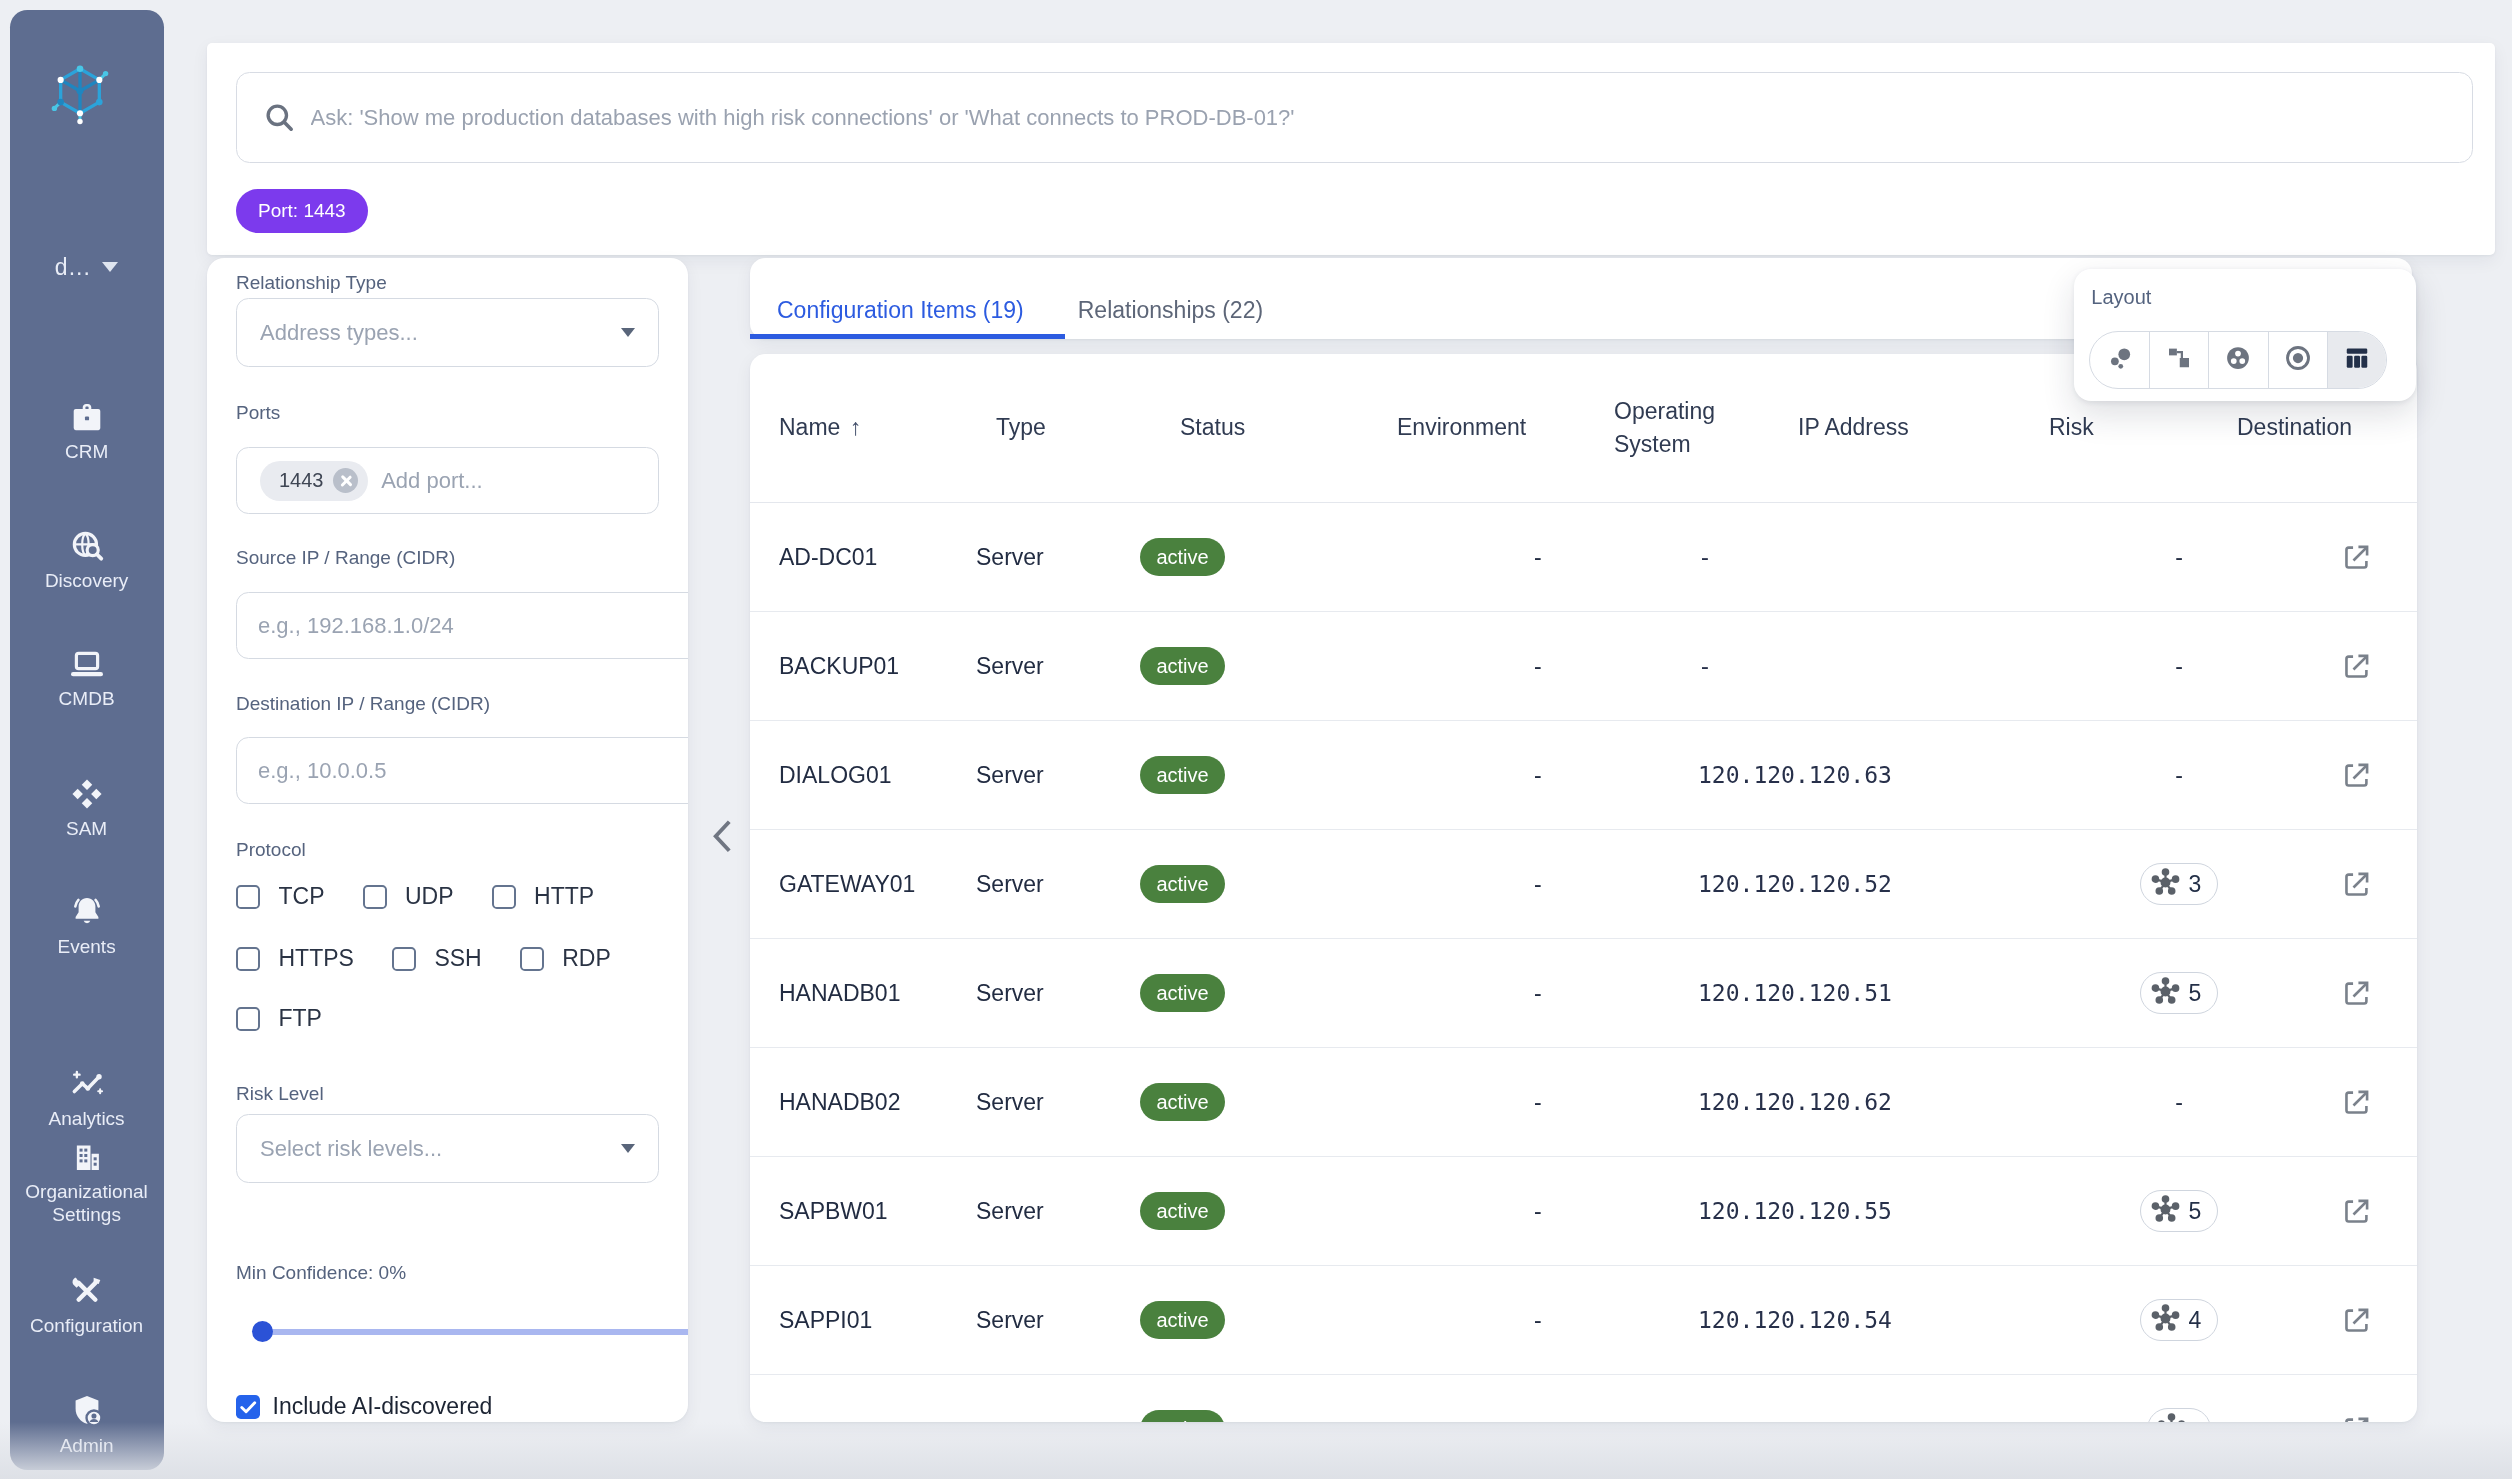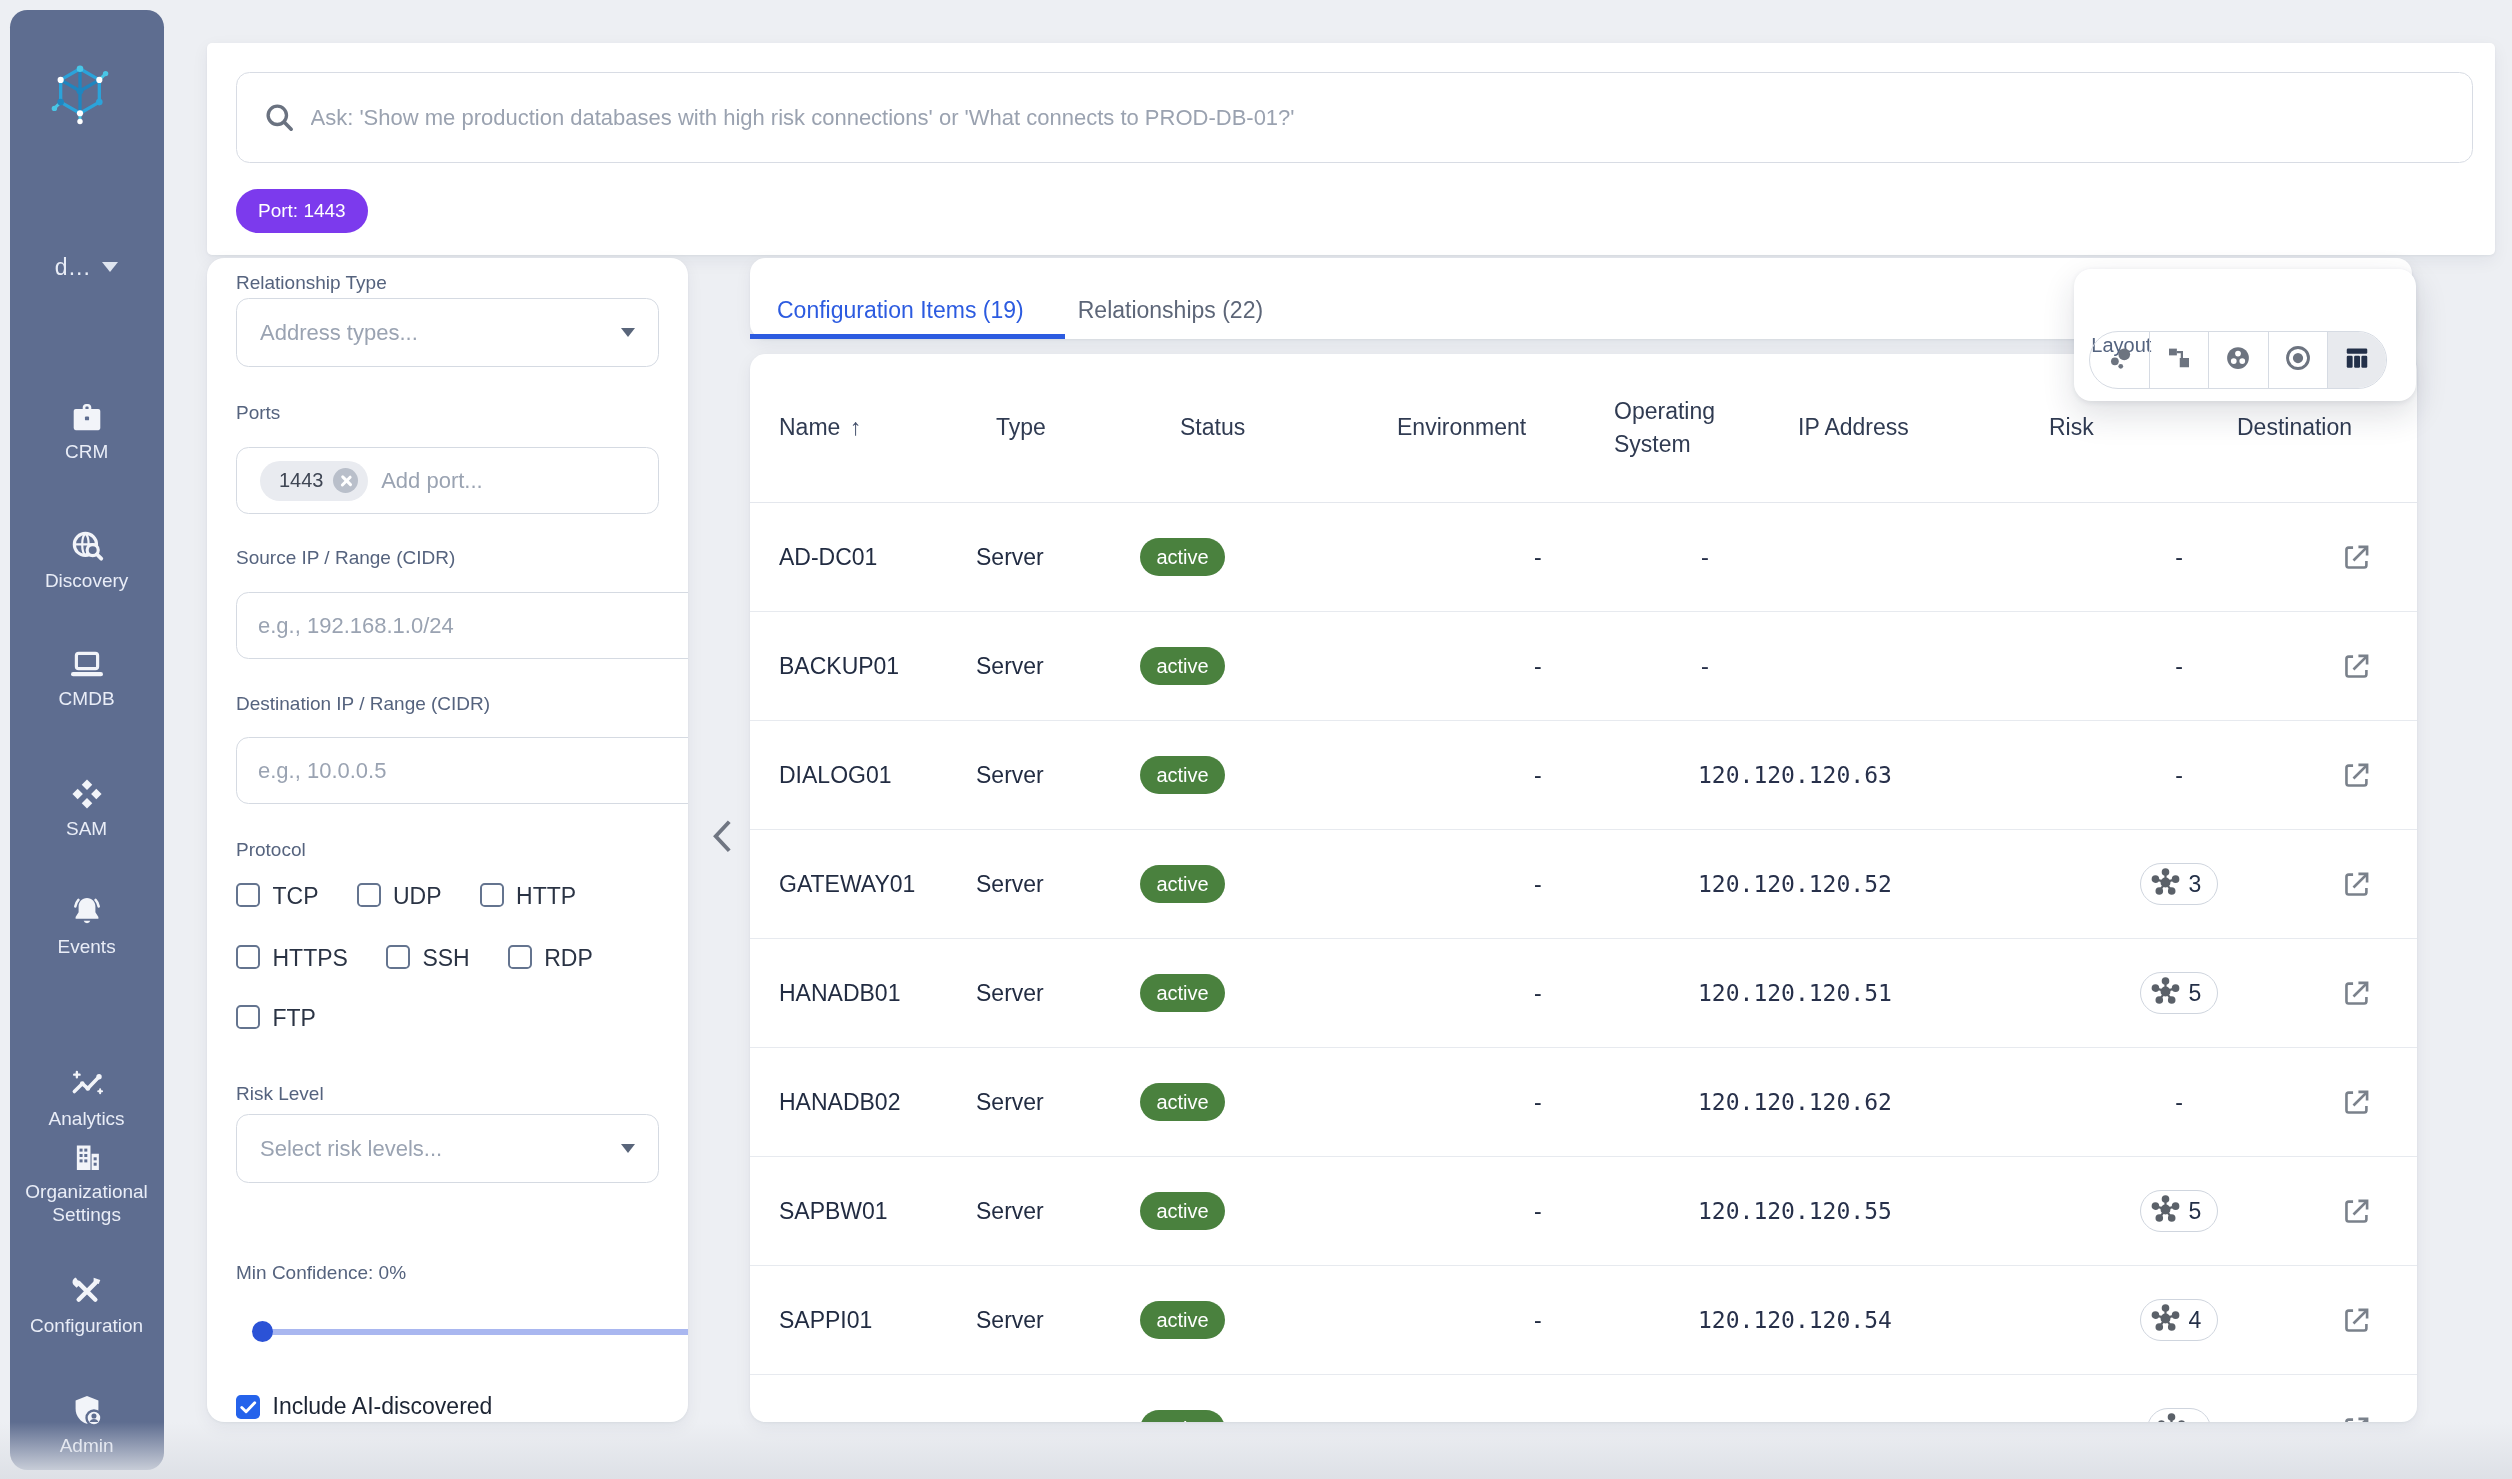--- a/index.html
+++ b/index.html
@@ -52,21 +52,21 @@
     height:40px; padding:0 9.6px 0 19px; margin-right:13.5px; }
   .port-chip .ptext { font-size:20px; color:#3f4654; }
   .port-chip .x-circle { width:25px; height:25px; border-radius:50%; background:#b9bfca; margin-left:9.6px;
     position:relative; cursor:pointer; }
   .port-chip .x-circle:before, .port-chip .x-circle:after { content:""; position:absolute; left:11.5px; top:5.8px;
     width:2.5px; height:13.5px; background:#fff; border-radius:1.9px; }
   .port-chip .x-circle:before { transform:rotate(45deg); }
   .port-chip .x-circle:after { transform:rotate(-45deg); }
   .ports-box .ph { font-size:22px; color:#9aa3b2; }
   .cb-row { display:flex; gap:38px; }
-  .cb-item { display:flex; cursor:pointer; }
+  .cb-item { display:flex; align-items:center; cursor:pointer;gap:6px; }
   .cb-box { width:24px; height:24px; border:2.4px solid #64748f; border-radius:4.8px; background:#fff; }
   .cb-lbl { font-size:23px; color:#2a3344; margin-left:12.5px; }
   .slider { position:relative; height:21px; }
   .slider .track { position:absolute; left:27px; right:27px; top:7.7px; height:6.7px; border-radius:3.8px; background:#a9b7f0; }
   .slider .thumb { position:absolute; left:16.4px; top:0; width:21px; height:21px; border-radius:50%;
     background:#2b52d6; cursor:pointer; }
   .include-row { display:flex; align-items:center; cursor:pointer; }
   .cb-checked { width:24px; height:24px; border-radius:4.8px; background:#2563eb; flex:none; }
   .cb-checked svg { width:24px; height:24px; display:block; }
   .include-row .cb-lbl { font-size:23px; color:#1c2433; }
@@ -78,21 +78,21 @@
   .tabs-card { left:750px; top:258px; width:1662px; height:81px; border-radius:15.4px; }
   .tabs { display:flex; height:81px; position:relative; }
   .tab { line-height:81px; padding:12px 27px; font-size:23px; cursor:pointer; }
   .tab.active { color:#2c5be0; font-weight:500; }
   .tab.inactive { color:#5d6678; }
   .tab-underline { position:absolute; left:0; bottom:0; width:315px; height:4.8px; background:#2c5be0; }
 
   
   .layout-card { left:2074px; top:269px; width:342px; height:132px; border-radius:17.3px; z-index:8;
     box-shadow:0 1.9px 5.8px rgba(25,35,60,.08), 0 13.5px 33px rgba(25,35,60,.14); }
-  .layout-title { position:absolute; left:17.3px; top:17.3px; font-size:20px; color:#54637f;margin-top:48px; }
+  .layout-title { position:absolute; left:17.3px; top:17.3px; font-size:20px; color:#54637f; }
   .segments { position:absolute; left:15.4px; top:62px; width:298px; height:58px;
     border:1.9px solid #d6dbe3; border-radius:29px; display:flex; overflow:hidden; }
   .seg { flex:1; display:flex; align-items:center; justify-content:center; cursor:pointer; border-left:1.9px solid #d6dbe3; }
   .seg:first-child { border-left:none; }
   .seg svg { width:30px; height:30px; }
   .seg.selected { background:#e8eaee; }
 
   
   .table-card { left:750px; top:354px; width:1667px; height:1068px; border-radius:15.4px; overflow:hidden; }
   .grid-row { display:grid; grid-template-columns:197px 164px 197px 197px 164px 231px 168px 164px 1fr; padding-left:29px; }

